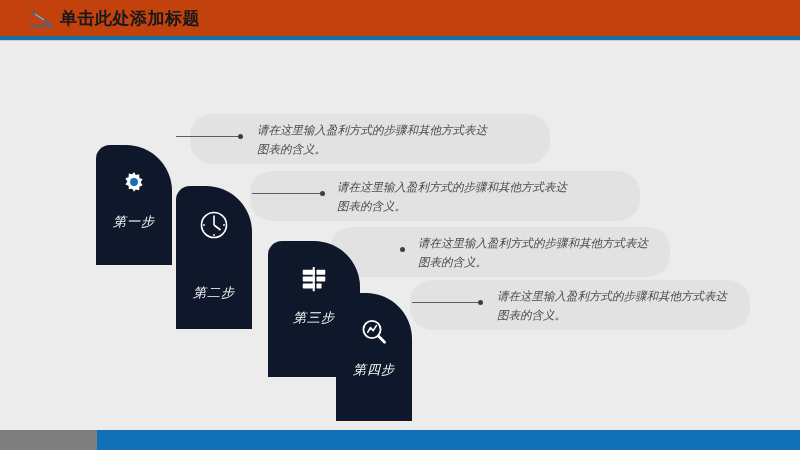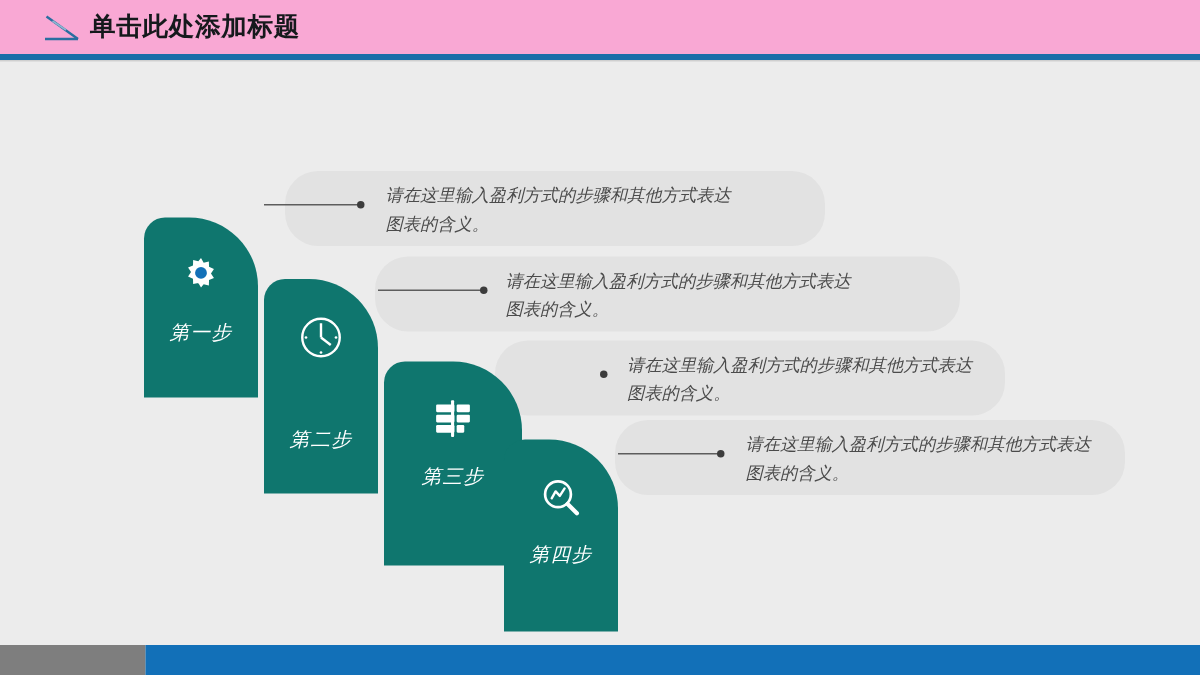--- a/index.html
+++ b/index.html
@@ -14,21 +14,21 @@
     overflow: hidden;
     position: relative;
   }
 
   
   .header {
     position: absolute;
     left: 0; top: 0;
     width: 800px;
     height: 36px;
-    background: #f9a8d4;
+    background: #c2410c;
     display: flex;
     align-items: center;
   }
   .header-icon {
     position: absolute;
     left: 28px;
     top: 9px;
     width: 26px;
     height: 20px;
   }
@@ -94,21 +94,21 @@
     position: absolute;
     width: 5px;
     height: 5px;
     border-radius: 50%;
     background: #3c3c3c;
   }
 
   
   .step-card {
     position: absolute;
-    background: #0f766e;
+    background: #0f172a;
     color: #ffffff;
     text-align: center;
     border-top-left-radius: 14px;
     border-top-right-radius: 46px;
     border-bottom-left-radius: 0;
     border-bottom-right-radius: 0;
   }
   .step-icon {
     position: absolute;
     left: 0;
@@ -205,21 +205,21 @@
         <line x1="16" y1="16" x2="16" y2="6.5" stroke="#ffffff" stroke-width="1.6"></line>
         <line x1="16" y1="16" x2="22.5" y2="21" stroke="#ffffff" stroke-width="1.6"></line>
         <circle cx="16" cy="26" r="0.9" fill="#ffffff"></circle>
         <circle cx="6" cy="16" r="0.9" fill="#ffffff"></circle>
         <circle cx="26" cy="16" r="0.9" fill="#ffffff"></circle>
       </svg>
     </span>
     <span class="step-label" style="top:68px;margin-top:30px;">第二步</span>
   </div>
 
-  <div class="step-card" style="left:256px; top:200px; width:92px; height:136px;">
+  <div class="step-card" style="left:268px; top:200px; width:92px; height:136px;">
     <span class="step-icon" style="top:22px; height:34px;">
       <svg width="30" height="30" viewBox="0 0 32 32" fill="#ffffff">
         <rect x="4" y="5" width="13" height="5.4" rx="0.8"></rect>
         <rect x="18.6" y="5" width="9.4" height="5.4" rx="0.8"></rect>
         <rect x="4" y="12.3" width="13" height="5.4" rx="0.8"></rect>
         <rect x="18.6" y="12.3" width="9.4" height="5.4" rx="0.8"></rect>
         <rect x="4" y="19.6" width="13" height="5.4" rx="0.8"></rect>
         <rect x="18.6" y="19.6" width="5.4" height="5.4" rx="0.8"></rect>
         <rect x="14.6" y="2" width="2.2" height="26" rx="0.6"></rect>
       </svg>

